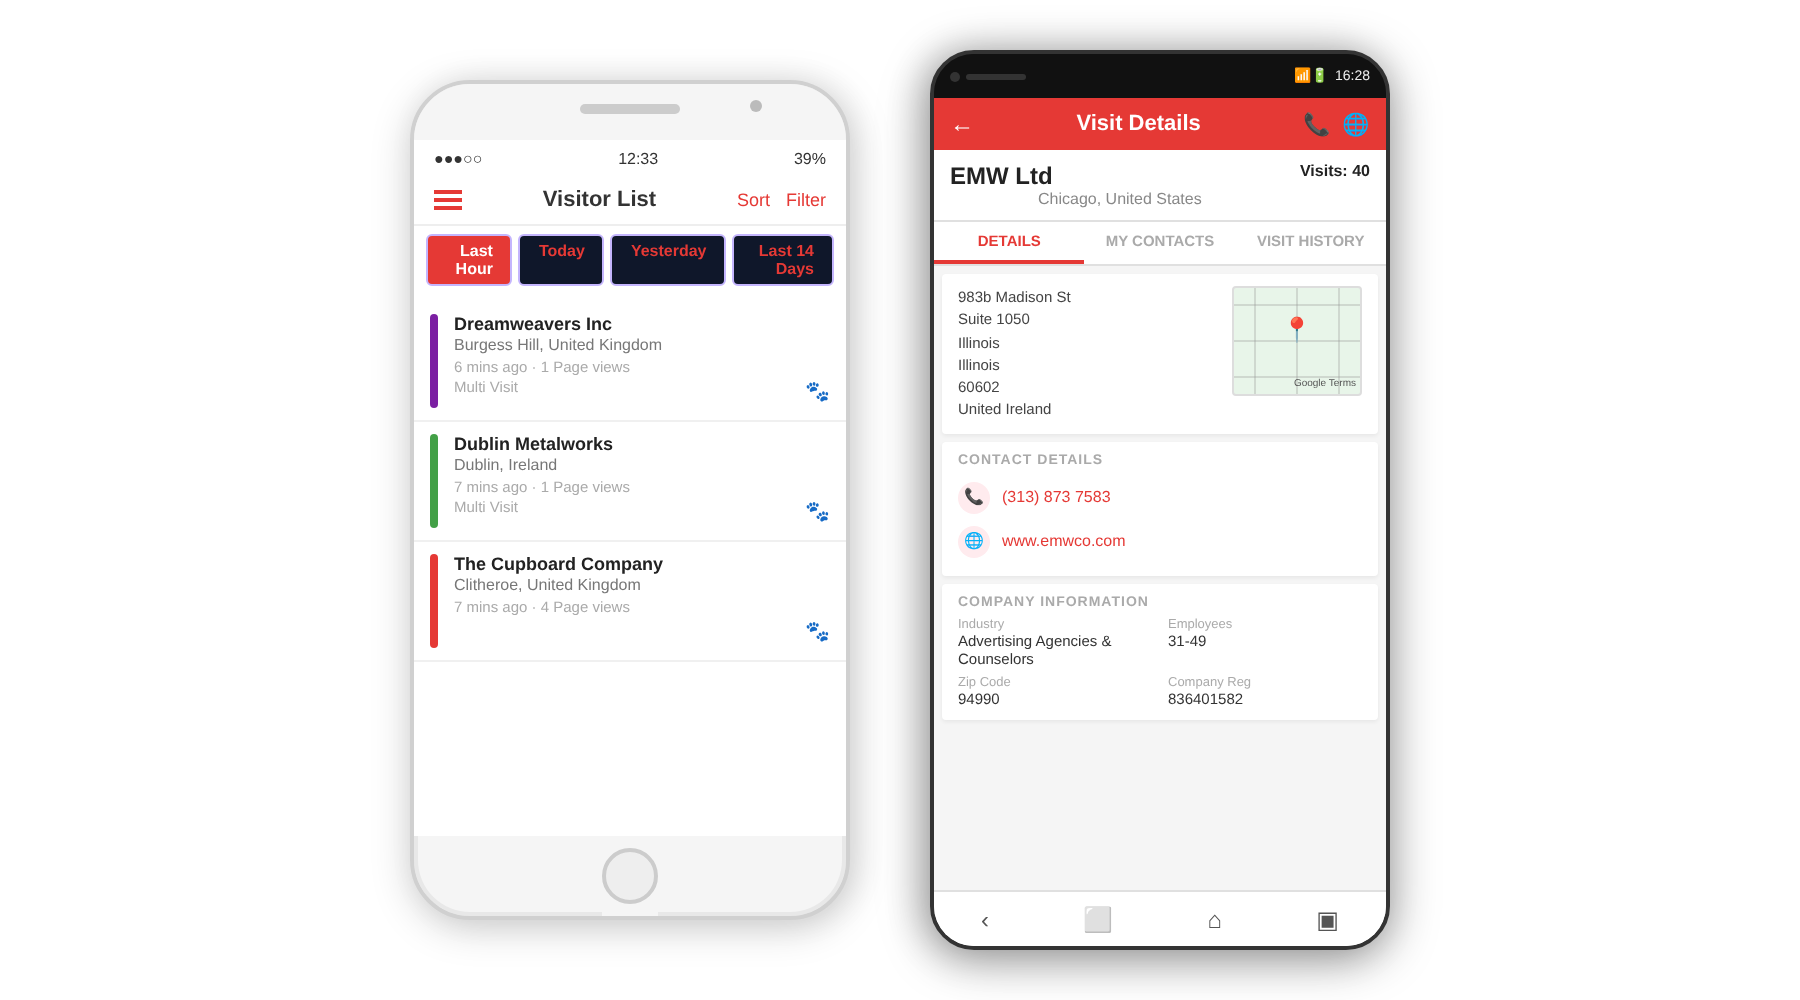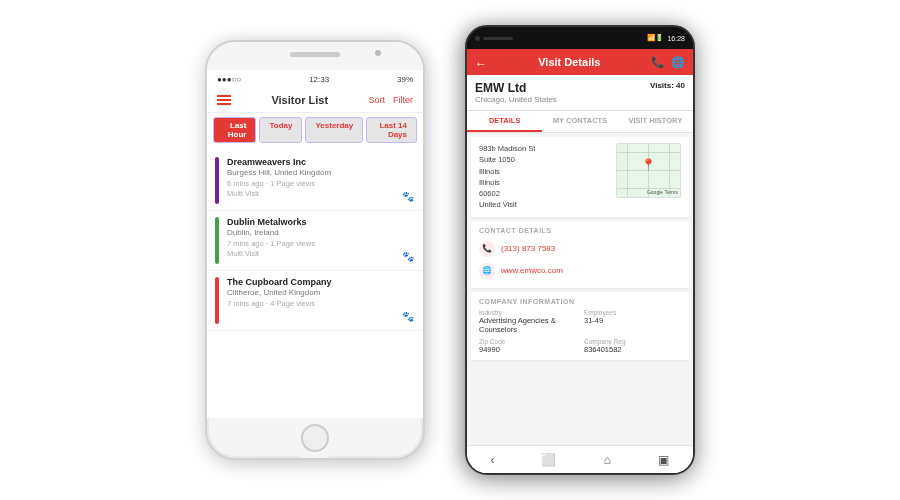--- a/index.html
+++ b/index.html
@@ -133,21 +133,21 @@
       font-size: 8px;
       font-weight: 600;
       border: 1px solid #c4b5fd;
       text-align: right;
     }
     .iphone-tab.active {
       background: #e53935;
       color: #fff;
     }
     .iphone-tab.inactive {
-      background: #e5e5e5;
+      background: #0f172a;
       color: #e53935;
     }
 
     .iphone-list {
       flex: 1;
       overflow: hidden;
       padding: 4px 0;
     }
 
     .iphone-list-item {
@@ -301,20 +301,21 @@
     }
     .android-company-name {
       font-size: 12px;
       font-weight: 700;
       color: #222;
     }
     .android-company-loc {
       font-size: 8px;
       color: #888;
       margin-bottom: 2px;
+      margin-left: 44px;
     }
     .android-company-visits {
       font-size: 8px;
       color: #aaa;
     }
     .android-company-visits span {
       color: #222;
       font-weight: 600;
     }
 
@@ -595,21 +596,21 @@
       <div class="android-content">
 
         <div class="android-card">
           <div class="android-card-row">
             <div class="android-address-block">
               <div>983b Madison St</div>
               <div>Suite 1050</div>
               <div>Illinois</div>
               <div>Illinois</div>
               <div>60602</div>
-              <div>United Visit</div>
+              <div>United Ireland</div>
             </div>
             <div class="android-map-thumb">
               <div class="android-map-grid">
                 <div class="android-map-hline"></div>
                 <div class="android-map-hline"></div>
                 <div class="android-map-hline"></div>
               </div>
               <div class="android-map-vlines">
                 <div class="android-map-vline"></div>
                 <div class="android-map-vline"></div>

